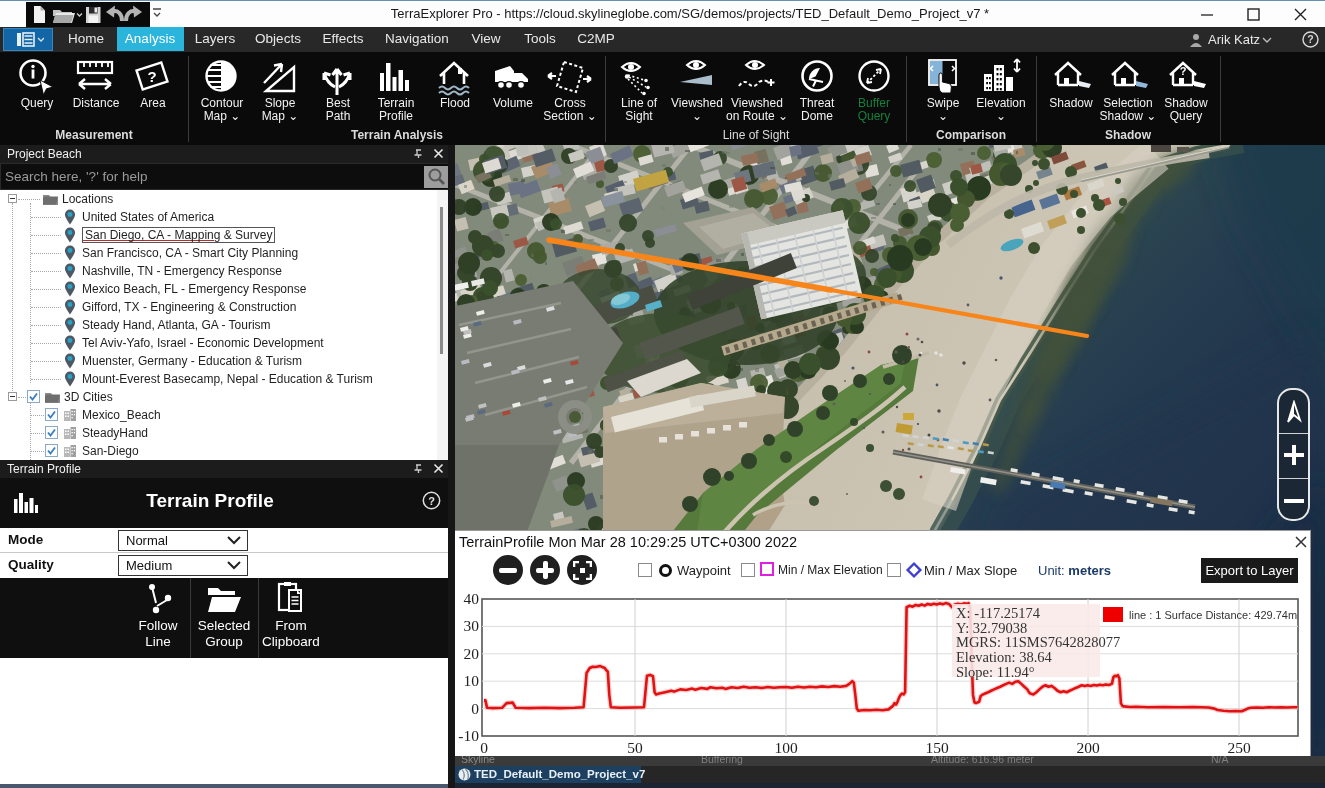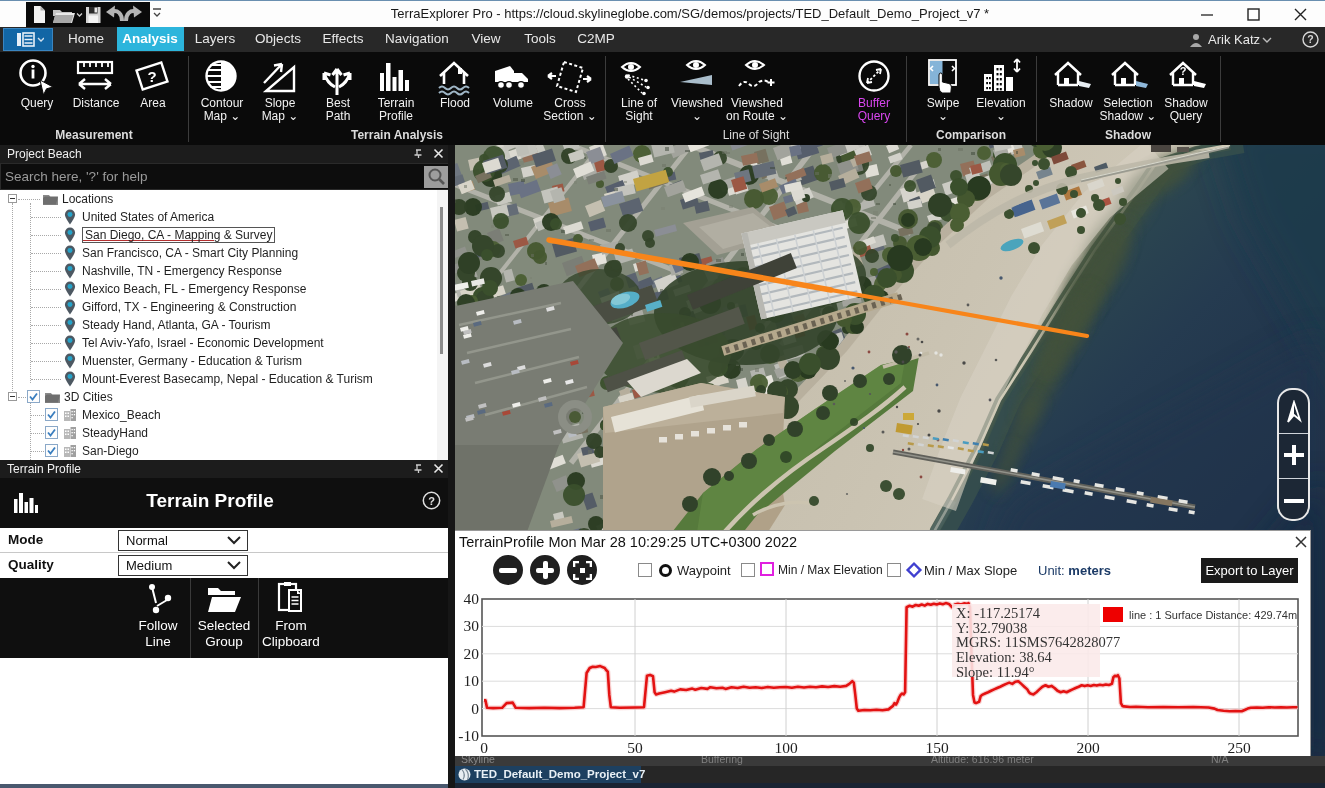--- a/index.html
+++ b/index.html
@@ -41,21 +41,21 @@
 <div class="abs" style="left:0;top:27px;width:1325px;height:25px;background:#282828;">
       <div class="abs" style="left:3px;top:1px;width:50px;height:23px;background:#1266a5;border:1px solid #3a85c0;"></div>
       <svg class="abs" style="left:16px;top:5px;" width="28" height="15" viewBox="0 0 28 15">
  <rect x="1" y="1" width="4" height="13" fill="#e8f0f8"></rect>
  <rect x="7" y="1" width="11" height="13" fill="none" stroke="#e8f0f8" stroke-width="1.6"></rect>
  <path d="M8.5,4 h8 M8.5,7.5 h8 M8.5,11 h8" stroke="#e8f0f8" stroke-width="1.5"></path>
  <path d="M22,6 l3,3 3,-3" stroke="#cfe0ee" fill="none" stroke-width="1.4"></path>
 </svg>
       <div class="abs" style="left:117px;top:0px;width:67px;height:24px;background:#2cb5dc;"></div>
       <div class="abs" style="left:41px;top:4px;width:90px;text-align:center;font-size:13.5px;font-weight:400;color:#e8e8e8;">Home</div>
-      <div class="abs" style="left:105px;top:4px;width:90px;text-align:center;font-size:13.5px;font-weight:700;color:#ffffff;">Analysis</div>
+      <div class="abs" style="left:105px;top:4px;width:90px;text-align:center;font-size:13.5px;font-weight:400;color:#ffffff;">Analysis</div>
       <div class="abs" style="left:170px;top:4px;width:90px;text-align:center;font-size:13.5px;font-weight:400;color:#e8e8e8;">Layers</div>
       <div class="abs" style="left:233px;top:4px;width:90px;text-align:center;font-size:13.5px;font-weight:400;color:#e8e8e8;">Objects</div>
       <div class="abs" style="left:298px;top:4px;width:90px;text-align:center;font-size:13.5px;font-weight:400;color:#e8e8e8;">Effects</div>
       <div class="abs" style="left:372px;top:4px;width:90px;text-align:center;font-size:13.5px;font-weight:400;color:#e8e8e8;">Navigation</div>
       <div class="abs" style="left:441px;top:4px;width:90px;text-align:center;font-size:13.5px;font-weight:400;color:#e8e8e8;">View</div>
       <div class="abs" style="left:495px;top:4px;width:90px;text-align:center;font-size:13.5px;font-weight:400;color:#e8e8e8;">Tools</div>
       <div class="abs" style="left:551px;top:4px;width:90px;text-align:center;font-size:13.5px;font-weight:400;color:#e8e8e8;">C2MP</div>
       <svg class="abs" style="left:1188px;top:5px;" width="16" height="16" viewBox="0 0 16 16">
         <circle cx="8" cy="5" r="3" fill="#a8a8a8"></circle>
         <path d="M2,15 q6,-8 12,0 z" fill="#a8a8a8"></path>
@@ -183,27 +183,35 @@
       </div>
       <div class="abs" style="left:725px;top:3px;width:64px;text-align:center;">
         <div style="height:41px;"><svg width="46" height="44" viewBox="0 0 46 44">
             <path d="M12,10 Q21,2 30,10 Q21,18 12,10 Z" stroke="#fff" stroke-width="2" fill="none"></path>
             <circle cx="21" cy="10" r="3" fill="#fff"></circle>
             <path d="M5,31 q5,-7 10,-2 t10,-2 q5,-3 9,0" stroke="#fff" stroke-width="2" fill="none" stroke-dasharray="3.5,2.5"></path>
             <path d="M37,24 v7 M33.5,27.5 h7" stroke="#fff" stroke-width="2"></path>
           </svg></div>
         <div style="font-size:12px;color:#f2f2f2;line-height:13px;margin-top:1px;">Viewshed<br>on Route ⌄</div>
       </div>
+      <div class="abs" style="left:785px;top:3px;width:64px;text-align:center;">
+        <div style="height:41px;"><svg width="46" height="44" viewBox="0 0 46 44">
+            <circle cx="23" cy="21" r="14.5" stroke="#fff" stroke-width="2.6" fill="none"></circle>
+            <path d="M15,24 A11,11 0 0 1 26,13 L21.5,21.5 Z" fill="#fff"></path>
+            <path d="M15,24 L29,27 M22,25.5 l-3,6" stroke="#fff" stroke-width="2" fill="none"></path>
+          </svg></div>
+        <div style="font-size:12px;color:#f2f2f2;line-height:13px;margin-top:1px;">Threat<br>Dome</div>
+      </div>
       <div class="abs" style="left:842px;top:3px;width:64px;text-align:center;">
         <div style="height:41px;"><svg width="46" height="44" viewBox="0 0 46 44">
             <circle cx="23" cy="21" r="14.5" stroke="#fff" stroke-width="2.4" fill="none"></circle>
             <path d="M16,28 L30,14" stroke="#fff" stroke-width="1.8" stroke-dasharray="2.5,2"></path>
             <path d="M30,14 l-5,1 M30,14 l-1,5 M16,28 l5,-1 M16,28 l1,-5" stroke="#fff" stroke-width="1.8" fill="none"></path>
           </svg></div>
-        <div style="font-size:12px;color:#d946ef;line-height:13px;margin-top:1px;">Buffer<br>Query</div>
+        <div style="font-size:12px;color:#15803d;line-height:13px;margin-top:1px;">Buffer<br>Query</div>
       </div>
       <div class="abs" style="left:911px;top:3px;width:64px;text-align:center;">
         <div style="height:41px;"><svg width="46" height="44" viewBox="0 0 46 44">
             <rect x="9" y="5" width="27" height="25" stroke="#fff" stroke-width="1.8" fill="none"></rect>
             <rect x="10" y="6" width="12.5" height="23" fill="#85b4d8"></rect>
             <path d="M13,11 l-2.5,2.5 2.5,2.5 M32,11 l2.5,2.5 -2.5,2.5" stroke="#fff" stroke-width="1.6" fill="none"></path>
             <path d="M22,38 q-3,-2 -3,-6 l0,-12 q0,-2 1.7,-2 q1.7,0 1.7,2 l0,7 l6.5,1.5 q2.5,0.7 2.5,3.5 l-0.6,6 z" fill="#fff" stroke="#0a0a0a" stroke-width="1"></path>
           </svg></div>
         <div style="font-size:12px;color:#f2f2f2;line-height:13px;margin-top:1px;">Swipe<br>⌄</div>
       </div>

